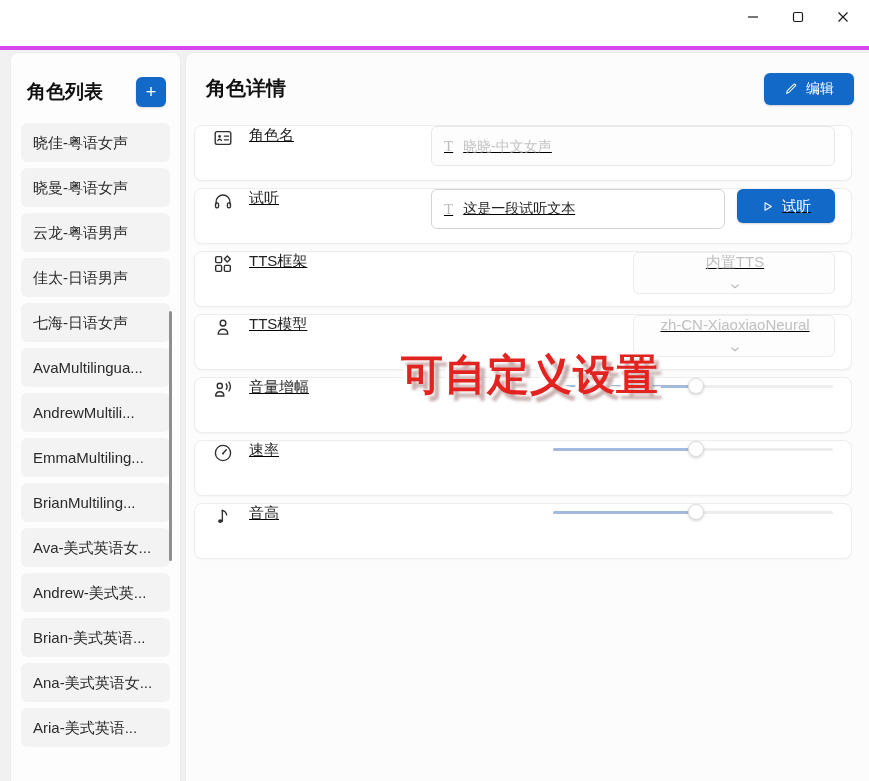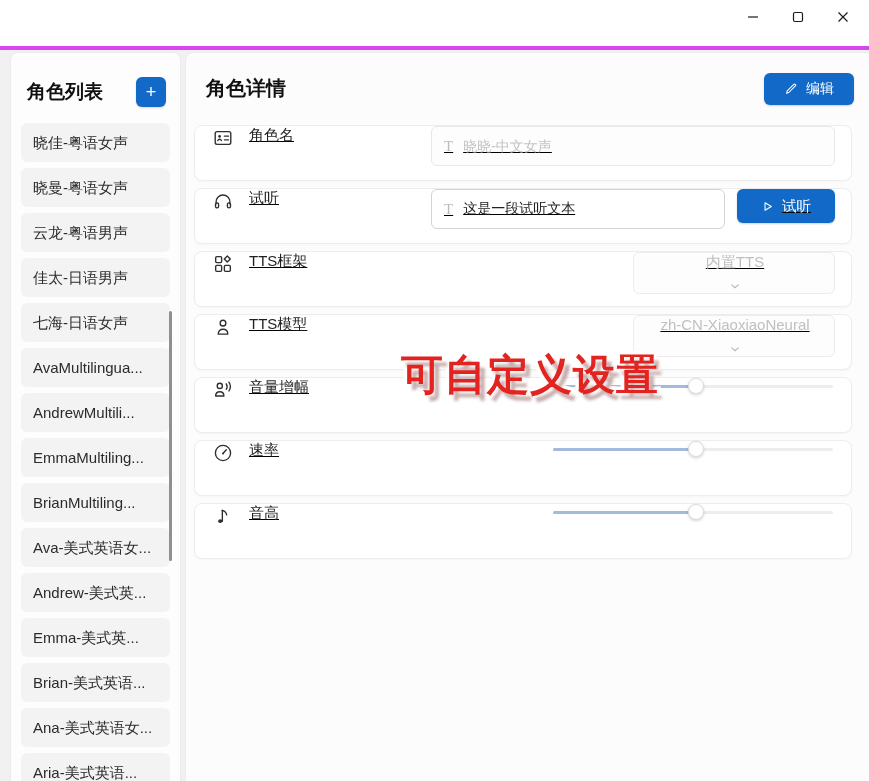--- a/index.html
+++ b/index.html
@@ -149,21 +149,20 @@
         <div class="side-item">晓曼-粤语女声</div>
         <div class="side-item">云龙-粤语男声</div>
         <div class="side-item">佳太-日语男声</div>
         <div class="side-item">七海-日语女声</div>
         <div class="side-item">AvaMultilingua...</div>
         <div class="side-item">AndrewMultili...</div>
         <div class="side-item">EmmaMultiling...</div>
         <div class="side-item">BrianMultiling...</div>
         <div class="side-item">Ava-美式英语女...</div>
         <div class="side-item">Andrew-美式英...</div>
-        <div class="side-item">Emma-美式英...</div>
         <div class="side-item">Brian-美式英语...</div>
         <div class="side-item">Ana-美式英语女...</div>
         <div class="side-item">Aria-美式英语...</div>
       </div>
     <div class="side-scrollbar"></div>
   </div>
 
   <div class="main">
     <div class="main-header">
       <div class="main-title">角色详情</div>

